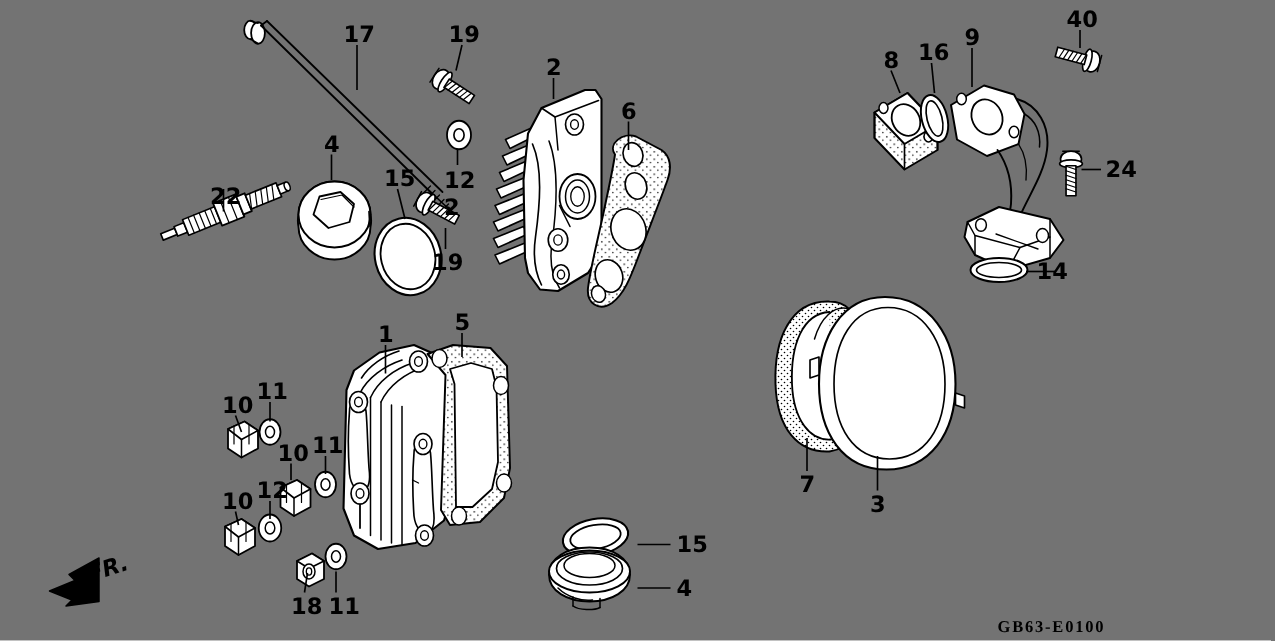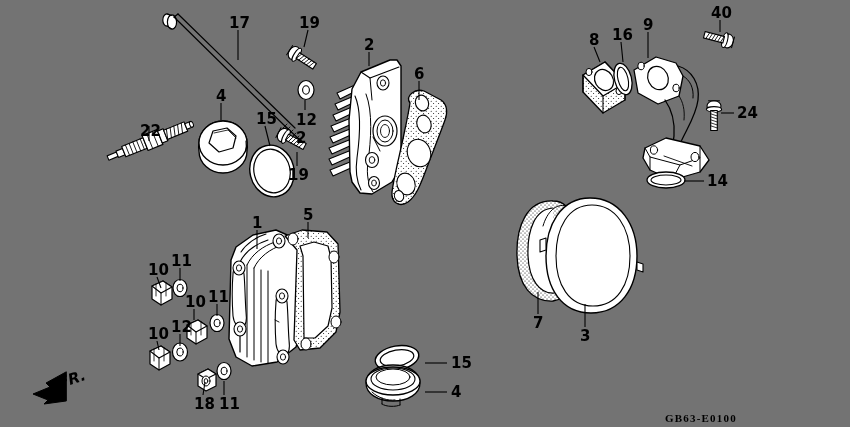--- a/index.html
+++ b/index.html
@@ -406,21 +406,21 @@
       <div class="callout" style="left: 216px; top: 89px;">4</div>
       <div class="callout" style="left: 256px; top: 112px;">15</div>
       <div class="callout" style="left: 296px; top: 113px;">12</div>
       <div class="callout" style="left: 296px; top: 131px;">2</div>
       <div class="callout" style="left: 288px; top: 168px;">19</div>
       <div class="callout" style="left: 589px; top: 33px;">8</div>
       <div class="callout" style="left: 612px; top: 28px;">16</div>
       <div class="callout" style="left: 643px; top: 18px;">9</div>
       <div class="callout" style="left: 711px; top: 6px;">40</div>
       <div class="callout" style="left: 737px; top: 106px;">24</div>
-      <div class="callout" style="left: 707px; top: 174px;">14</div>
+      <div class="callout" style="left: 691px; top: 174px;">14</div>
       <div class="callout" style="left: 252px; top: 216px;">1</div>
       <div class="callout" style="left: 303px; top: 208px;">5</div>
       <div class="callout" style="left: 148px; top: 263px;">10</div>
       <div class="callout" style="left: 171px; top: 254px;">11</div>
       <div class="callout" style="left: 185px; top: 295px;">10</div>
       <div class="callout" style="left: 208px; top: 290px;">11</div>
       <div class="callout" style="left: 148px; top: 327px;">10</div>
       <div class="callout" style="left: 171px; top: 320px;">12</div>
       <div class="callout" style="left: 194px; top: 397px;">18</div>
       <div class="callout" style="left: 219px; top: 397px;">11</div>

